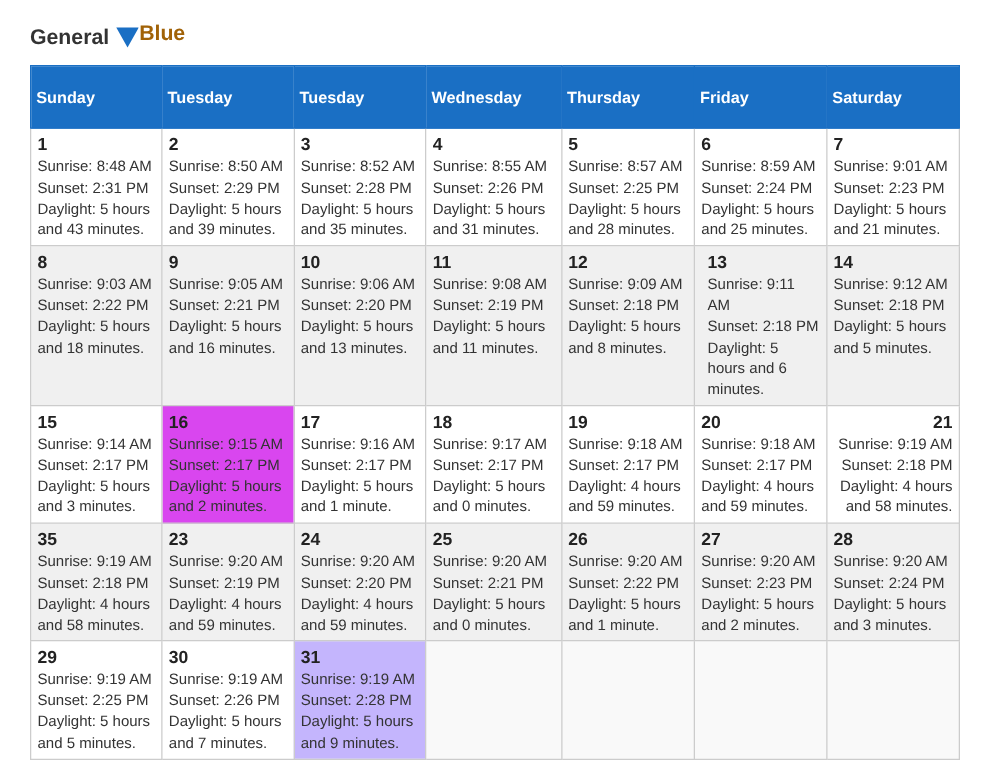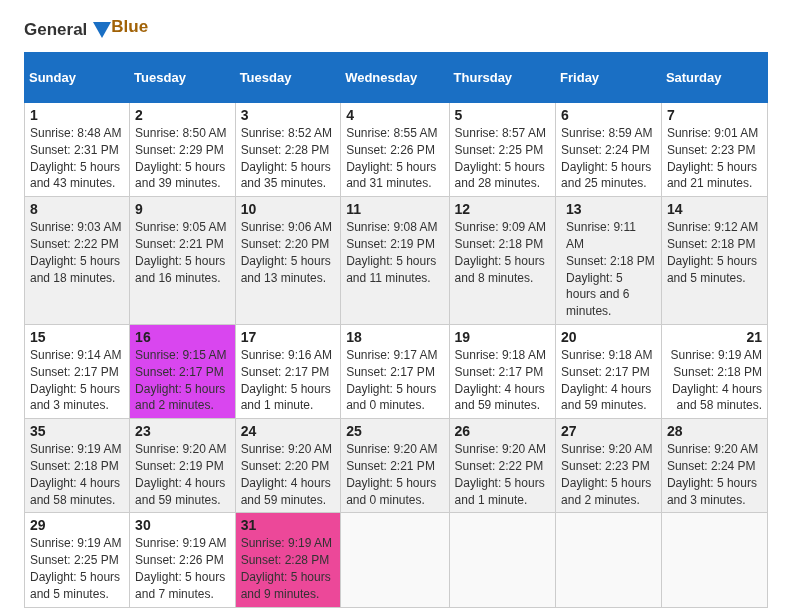--- a/index.html
+++ b/index.html
@@ -236,21 +236,21 @@
       </tr>
       <tr class="last-row">
         <td style="background: rgb(255, 255, 255);">
         <span class="day-number">29</span>
         <span class="day-detail">Sunrise: 9:19 AM<br>Sunset: 2:25 PM<br>Daylight: 5 hours and 5 minutes.</span>
       </td>
         <td style="background: rgb(255, 255, 255);">
         <span class="day-number">30</span>
         <span class="day-detail">Sunrise: 9:19 AM<br>Sunset: 2:26 PM<br>Daylight: 5 hours and 7 minutes.</span>
       </td>
-        <td style="background: #ec4899; margin-left: 23px;">
+        <td style="background: #c4b5fd; margin-left: 23px;">
         <span class="day-number">31</span>
         <span class="day-detail">Sunrise: 9:19 AM<br>Sunset: 2:28 PM<br>Daylight: 5 hours and 9 minutes.</span>
       </td>
         <td class="empty-cell"></td>
         <td class="empty-cell"></td>
         <td class="empty-cell"></td>
         <td class="empty-cell"></td>
       </tr>
     </tbody>
 </table>

